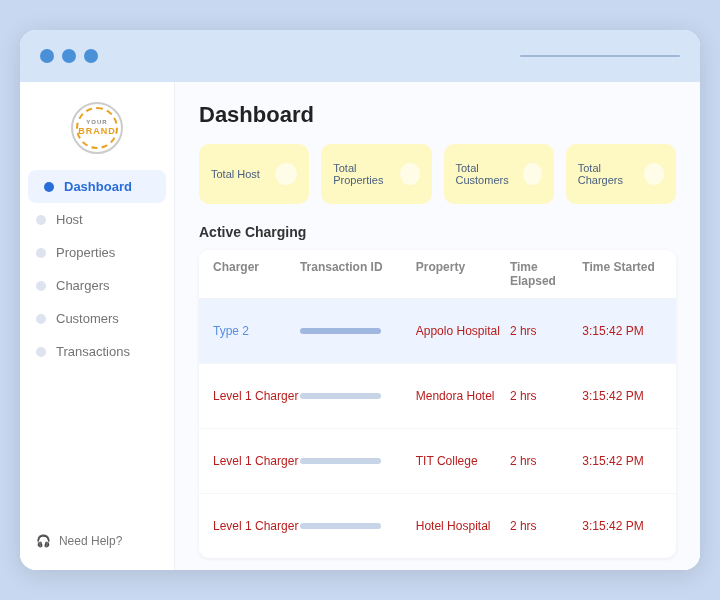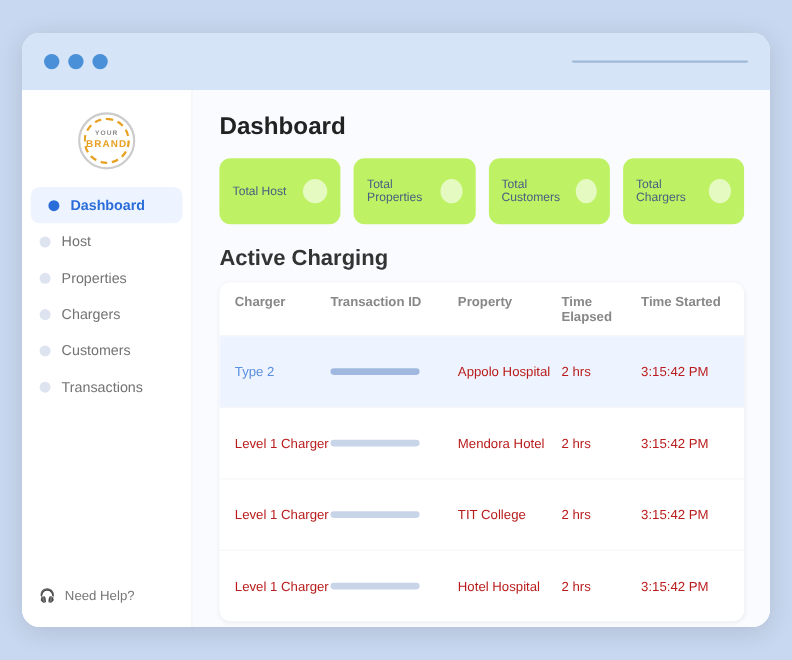--- a/index.html
+++ b/index.html
@@ -156,41 +156,41 @@
       color: #222;
       margin-bottom: 16px;
     }
     .stats-row {
       display: flex;
       gap: 12px;
       margin-bottom: 20px;
     }
     .stat-card {
       flex: 1;
-      background: #bef264;
+      background: #fef9c3;
       border-radius: 10px;
       padding: 14px 12px;
       display: flex;
       align-items: center;
       justify-content: space-between;
       min-height: 60px;
     }
     .stat-label {
       font-size: 11px;
       color: #4a6080;
       font-weight: 500;
     }
     .stat-icon {
       width: 22px;
       height: 22px;
       border-radius: 50%;
       background: rgba(255,255,255,0.6);
     }
     .section-title {
-      font-size: 20px;
+      font-size: 14px;
       font-weight: 600;
       color: #333;
       margin-bottom: 10px;
     }
     .table-container {
       background: white;
       border-radius: 10px;
       overflow: hidden;
       box-shadow: 0 1px 4px rgba(0,0,0,0.06);
     }

